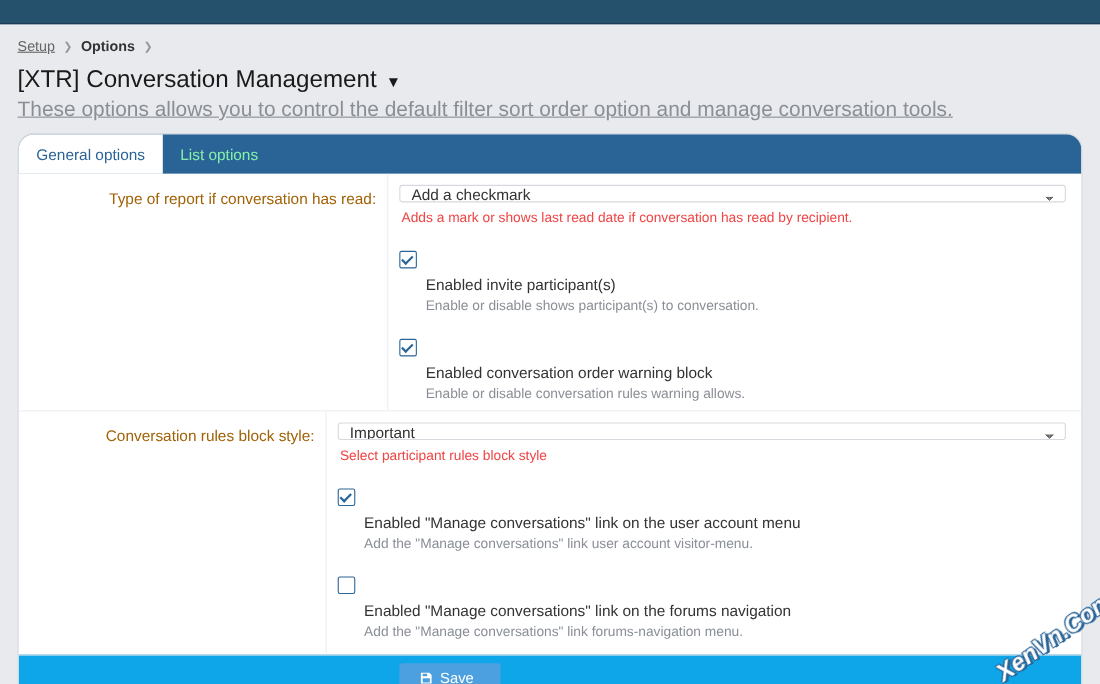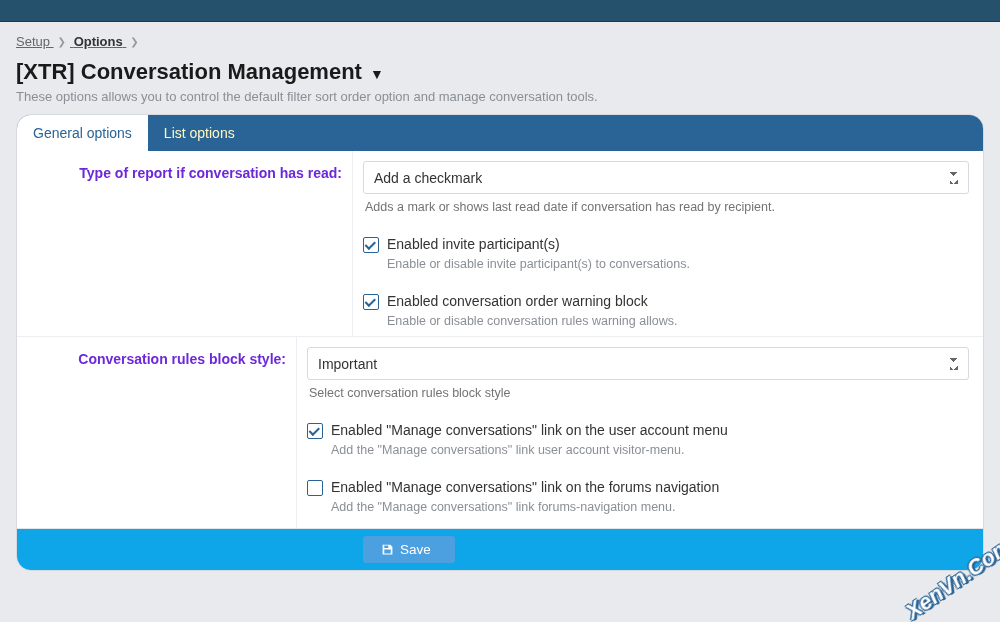--- a/index.html
+++ b/index.html
@@ -12,91 +12,90 @@
 .top-bar {
   height: 22px;
   background: #25516d;
   border-bottom: 1px solid #1a3a50;
 }
 .content-wrap { padding: 0 16px 16px; }
 .breadcrumb {
   padding: 12px 0 8px 0;
   font-size: 13px;
   color: #666;
-  text-decoration: underline;
 }
 .breadcrumb a { color: #666; text-decoration: none; }
 .breadcrumb .setup { text-decoration: underline; }
 .breadcrumb .sep { margin: 0 4px; color: #999; font-size:10px; display:inline-block; vertical-align:1px;}
 .breadcrumb .current { color: #333; font-weight: 600; }
 .page-title {
   font-size: 22px;
-  font-weight: 700;
+  font-weight: 400;
   color: #1a1a1a;
   padding: 2px 0 4px;
 }
 .page-title .caret { font-size: 14px; margin-left: 2px; cursor:pointer;}
 .page-desc {
   color: #8a8f96;
-  font-size: 13px;
+  font-size: 19px;
   padding-bottom: 10px;
+  text-decoration: underline;
 }
 .panel {
   border: 1px solid #d6d9de;
   border-radius: 15px;
   overflow: hidden;
   background:#fff;
 }
 .tabs {
   background: #2a6496;
   display: flex;
   padding: 0;
 }
 .tab {
   padding: 10px 16px;
   font-size: 14px;
-  color: #fef9c3;
+  color: #86efac;
   cursor: pointer;
 }
 .tab.active {
   background: #fff;
   color: #2a6496;
   font-weight: 400;
 }
 .body { background: #fff; }
 .label-col {
   width: 336px;
   padding: 14px 10px 14px 14px;
   text-align: right;
-  color: #6d28d9;
+  color: #a16207;
   font-size: 14px;
   border-right: 1px solid #eceef1;
-  font-weight: bold;
 }
 .field-col {
   flex: 1;
   padding: 10px 14px 8px 10px;
 }
 .select {
   width: 100%;
-  height: 33px;
+  height: 16px;
   border: 1px solid #d6d9de;
   border-radius: 3px;
   background: #fff;
   padding: 0 10px;
   font-size: 14px;
   color: #333;
   appearance: none;
   background-image: linear-gradient(45deg, transparent 50%, #666 50%), linear-gradient(135deg, #666 50%, transparent 50%), linear-gradient(45deg, #666 50%, transparent 50%), linear-gradient(135deg, transparent 50%, #666 50%);
   background-position: calc(100% - 14px) 10px, calc(100% - 10px) 10px, calc(100% - 14px) 18px, calc(100% - 10px) 18px;
   background-size: 4px 4px, 4px 4px, 4px 4px, 4px 4px;
   background-repeat: no-repeat;
 }
 .hint {
-  color: #737373;
+  color: #ef4444;
   font-size: 12.5px;
   padding: 6px 2px 0;
 }
 .check-group {
   padding: 12px 14px 8px 10px;
   border-bottom: 1px solid #eceef1;
 }
 .check-group.inner{border-bottom:none; padding-top:14px;}
 .check-line {
   display: flex;
@@ -117,21 +116,21 @@
   cursor:pointer;
 }
 .checkbox.checked::after {
   content: "";
   width: 8px;
   height: 4px;
   border-left: 2px solid #2a6496;
   border-bottom: 2px solid #2a6496;
   transform: rotate(-45deg) translate(0px,-1px);
 }
-.check-label { font-size: 14px; color: #333; }
+.check-label { font-size: 14px; color: #333; margin-top: 24px; }
 .check-hint {
   color: #8a8f96;
   font-size: 12.5px;
   padding: 4px 0 0 24px;
 }
 .footer {
   background: #0ea5e9;
   padding: 7px 14px 7px 346px;
   border-top: 1px solid #e0e5ea;
 }
@@ -204,21 +203,21 @@
             <select class="select">
               <option>Add a checkmark</option>
             </select>
             <div class="hint">Adds a mark or shows last read date if conversation has read by recipient.</div>
           </div>
           <div class="check-group inner">
             <div class="check-line">
               <span class="checkbox checked"></span>
               <span class="check-label">Enabled invite participant(s)</span>
             </div>
-            <div class="check-hint">Enable or disable invite participant(s) to conversations.</div>
+            <div class="check-hint">Enable or disable shows participant(s) to conversation.</div>
           </div>
           <div class="check-group inner">
             <div class="check-line">
               <span class="checkbox checked"></span>
               <span class="check-label">Enabled conversation order warning block</span>
             </div>
             <div class="check-hint">Enable or disable conversation rules warning allows.</div>
           </div>
         </div>
       </div>
@@ -227,21 +226,21 @@
 
       <div class="stack-row">
         <div class="col-stack" style="width:280px">
           <div class="label-col" style="border-right:none;width:100%">Conversation rules block style:</div>
         </div>
         <div style="flex:1">
           <div class="field-col">
             <select class="select">
               <option>Important</option>
             </select>
-            <div class="hint">Select conversation rules block style</div>
+            <div class="hint">Select participant rules block style</div>
           </div>
           <div class="check-group inner">
             <div class="check-line">
               <span class="checkbox checked"></span>
               <span class="check-label">Enabled "Manage conversations" link on the user account menu</span>
             </div>
             <div class="check-hint">Add the "Manage conversations" link user account visitor-menu.</div>
           </div>
           <div class="check-group inner" style="padding-bottom:14px;">
             <div class="check-line">

